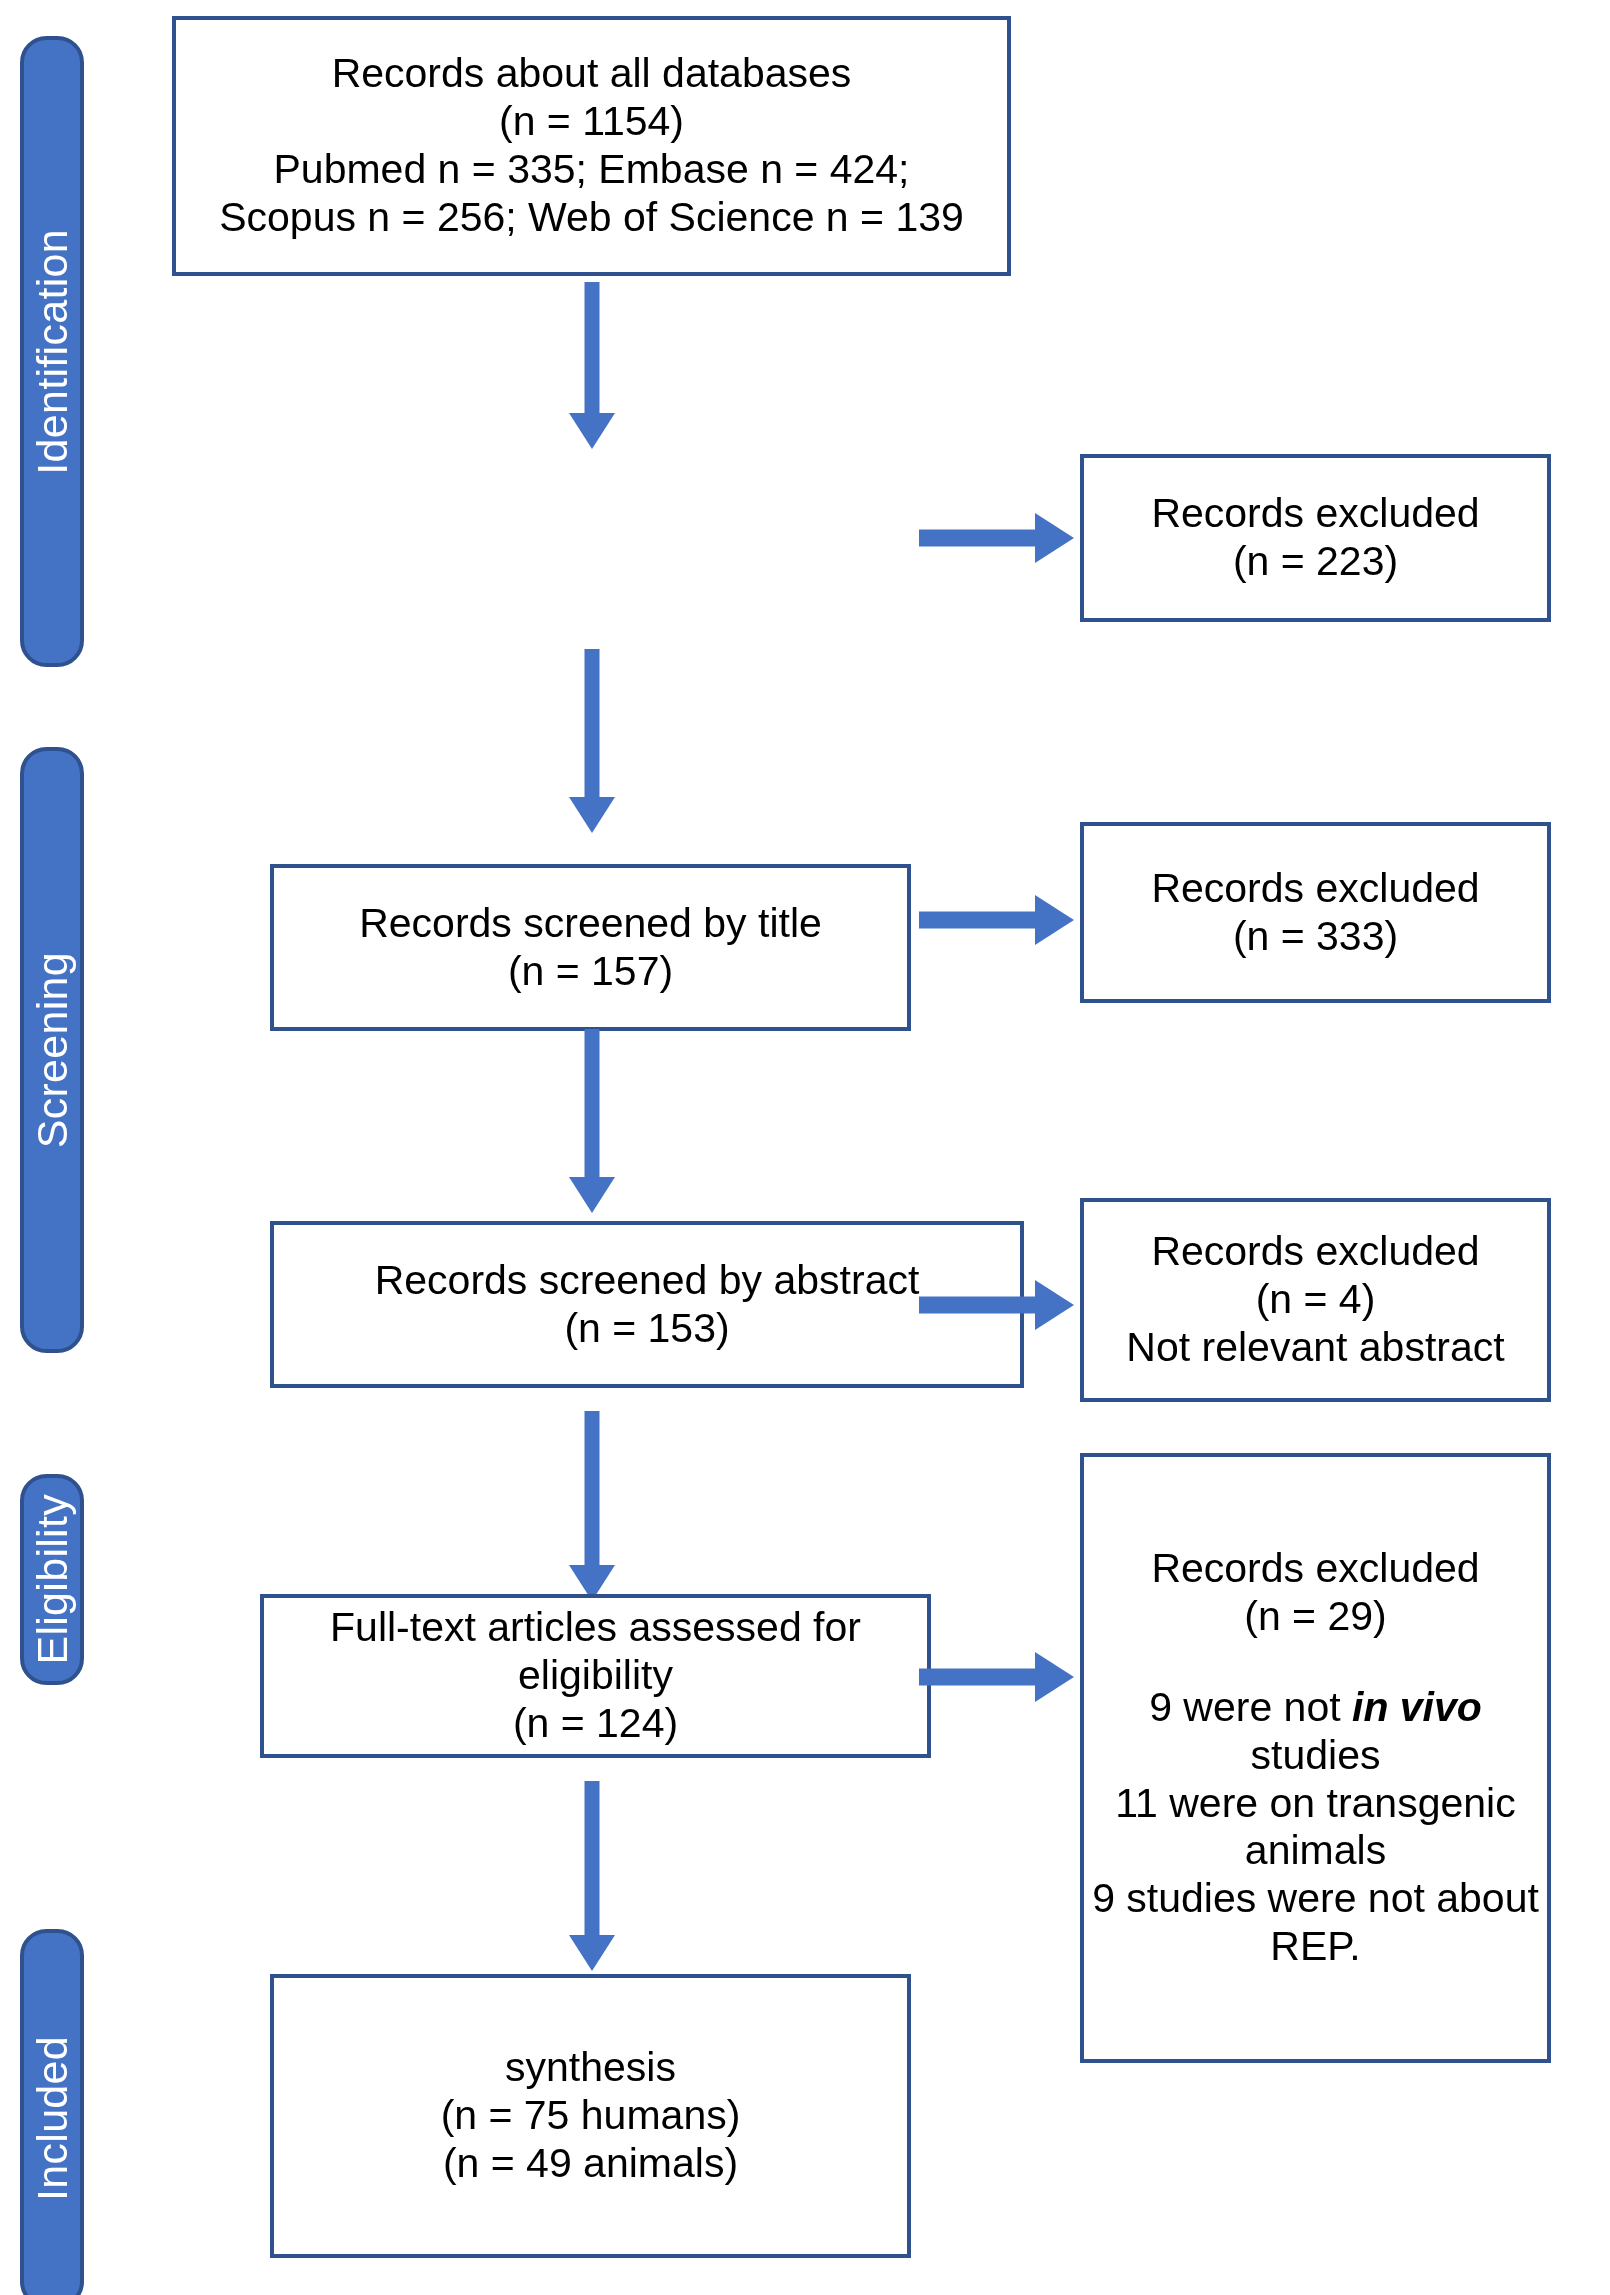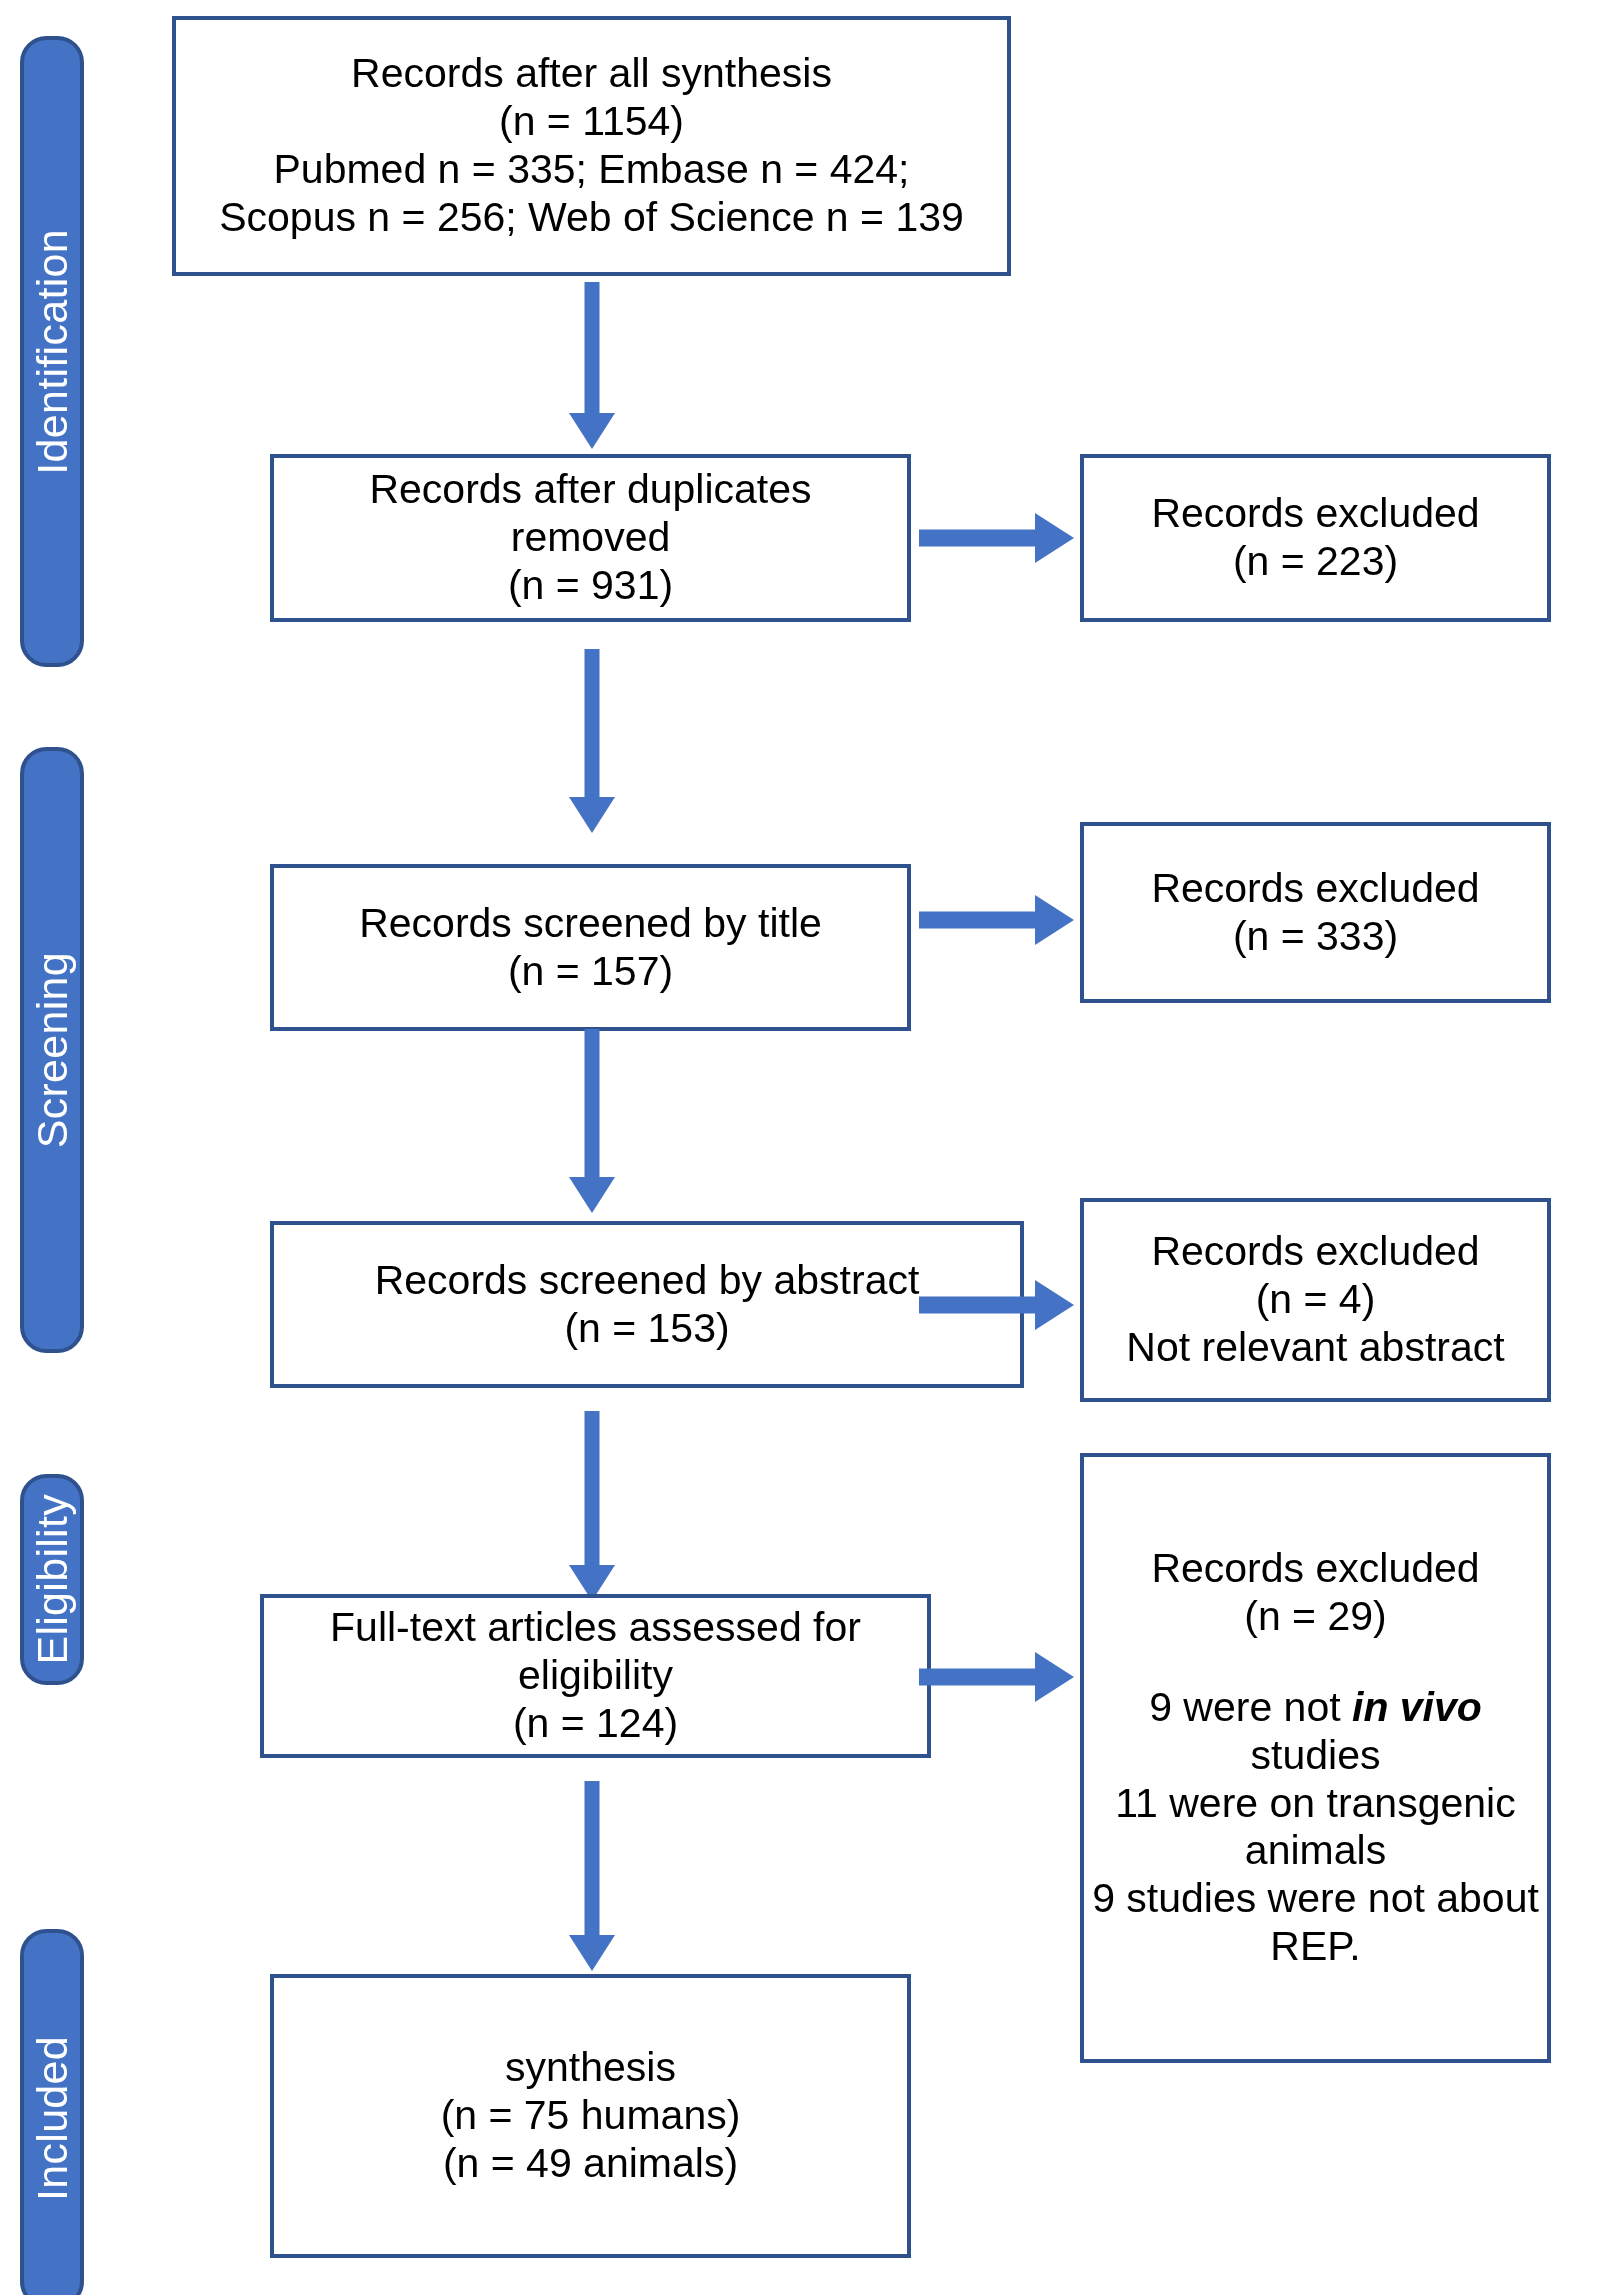--- a/index.html
+++ b/index.html
@@ -121,36 +121,31 @@
 
   <div class="phase-tab" style="left:20px; top:1474px; width:64px; height:211px;">
     <span class="phase-label">Eligibility</span>
   </div>
 
   <div class="phase-tab" style="left:20px; top:1929px; width:64px; height:379px;">
     <span class="phase-label">Included</span>
   </div>
 
   <div class="flow-box" style="left:172px; top:16px; width:839px; height:260px;">
-    <span class="ln">Records after all synthesis</span>
+    <span class="ln">Records about all databases</span>
     <span class="ln">(n = 1154)</span>
     <span class="ln">Pubmed n = 335; Embase n = 424;</span>
     <span class="ln">Scopus n = 256; Web of Science n = 139</span>
   </div>
 
   <div class="arrow-down" style="left:566px; top:282px; width:52px; height:167px;">
     <div class="shaft" style="height:131px;"></div>
     <div class="head"></div>
   </div>
 
-  <div class="flow-box" style="left:270px; top:454px; width:641px; height:168px;">
-    <span class="ln">Records after duplicates</span>
-    <span class="ln">removed</span>
-    <span class="ln">(n = 931)</span>
-  </div>
 
   <div class="arrow-right" style="left:919px; top:511px; width:155px; height:53px;">
     <div class="shaft" style="width:120px;"></div>
     <div class="head"></div>
   </div>
 
   <div class="flow-box" style="left:1080px; top:454px; width:471px; height:168px;">
     <span class="ln">Records excluded</span>
     <span class="ln">(n = 223)</span>
   </div>

